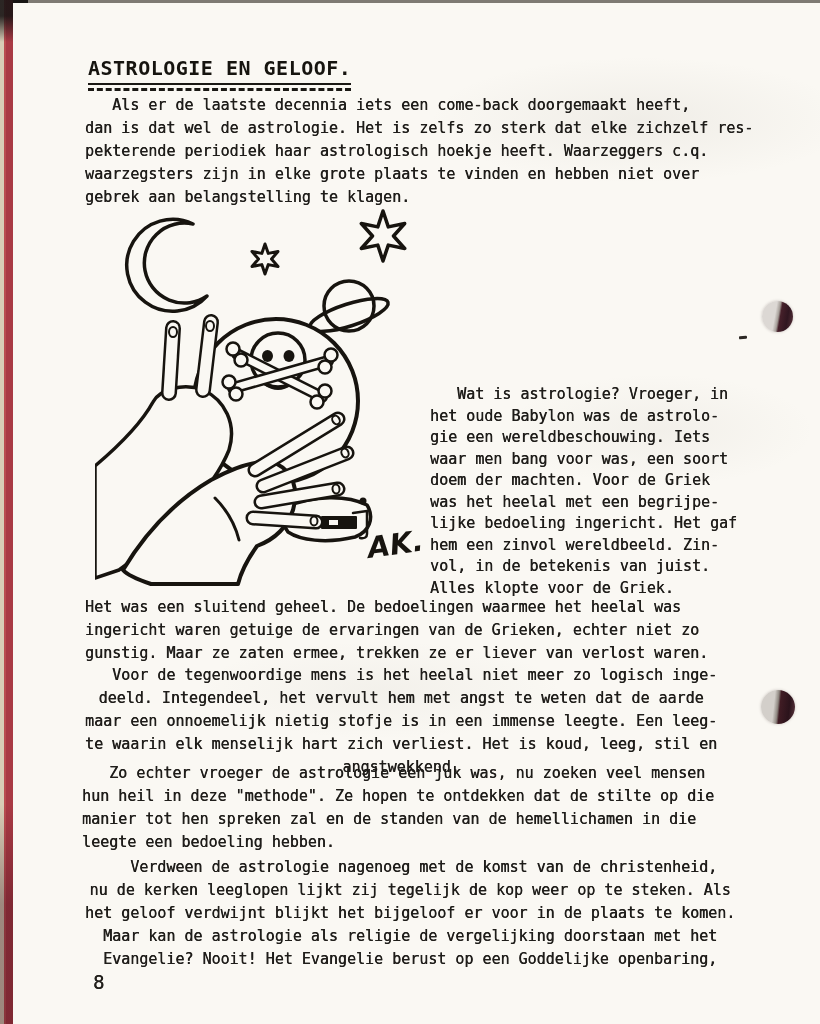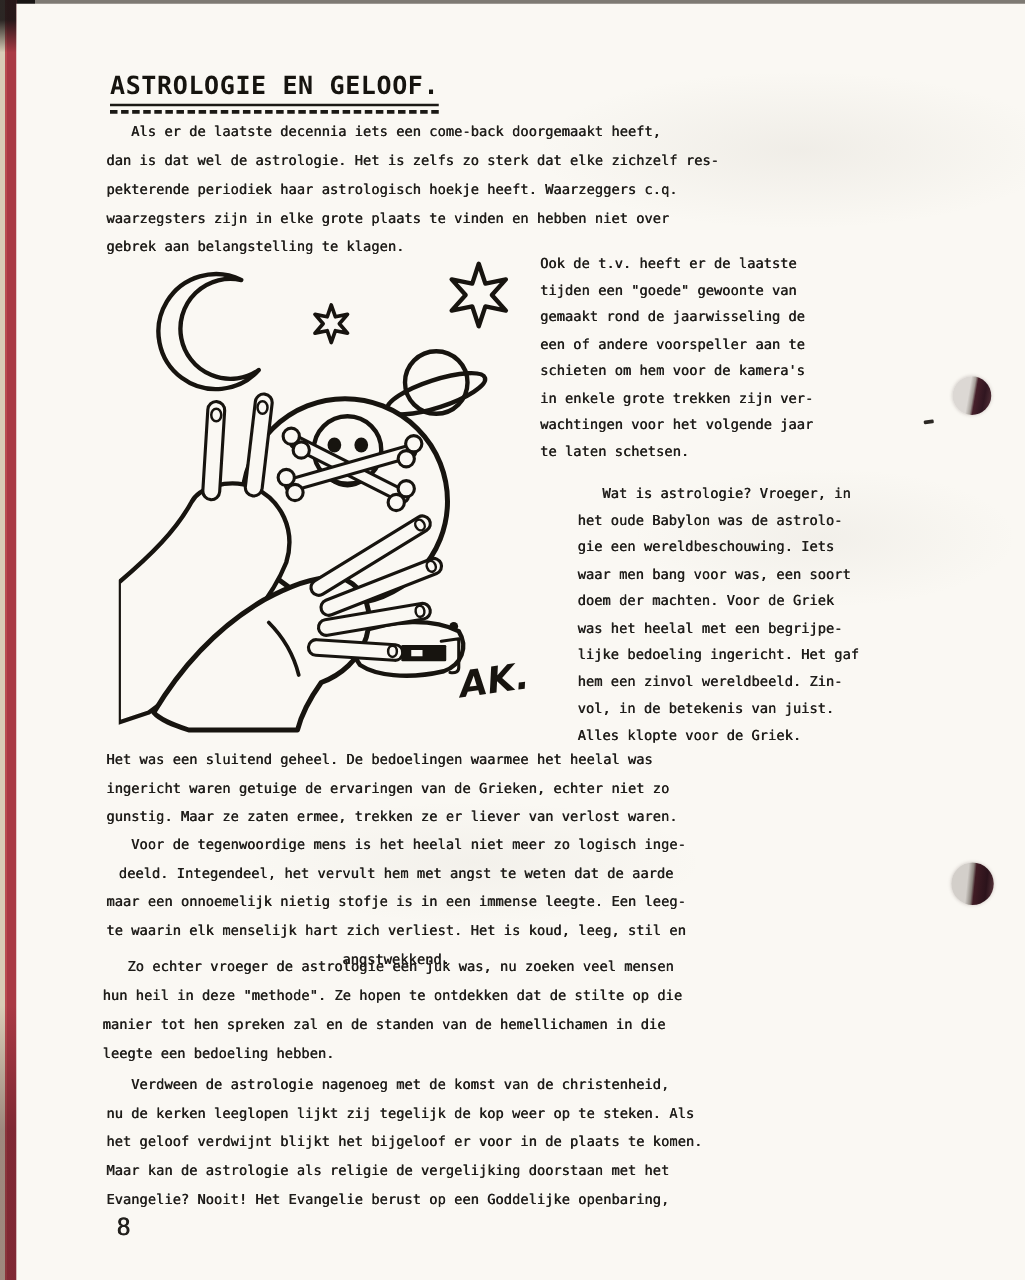--- a/index.html
+++ b/index.html
@@ -29,30 +29,30 @@
   #punch-bottom { left:761px; top:690px; width:34px; height:34px;
     background:linear-gradient(96deg,#d3cfca 38%,#8e8780 49%,#401c24 55%,#2b131b 80%,#5c373e 100%); }
   .stray-mark { position:absolute; left:739px; top:336px; width:8px; height:3px;
     background:#2c2824; transform:rotate(-6deg); border-radius:1px; }
   
   .title-wrap { position:absolute; left:88px; top:56px; }
   .title-text { display:inline-block; font-size:20px; font-weight:bold; letter-spacing:0.5px;
     color:#16140f; border-bottom:2.5px solid #1b1915; padding-bottom:3px; white-space:pre; }
   .title-dashes { height:0; border-top:3px dashed #1b1915; margin-top:3px; }
   
-  .txt { position:absolute; font-size:11px; line-height:23px; white-space:pre;
+  .txt { position:absolute; font-size:15px; line-height:23px; white-space:pre;
     color:#1f1d1a; text-shadow:0.35px 0 0 currentColor; }
   .txt.col { line-height:21.5px; }
   #p-intro    { left:85px;  top:94px;  }
   #p-tv       { left:432px; top:200px; }
-  #p-wat      { left:430px; top:384px;margin-left:32px; }
+  #p-wat      { left:430px; top:384px; }
   #p-geheel   { left:85px;  top:596px; }
   #p-tegen    { left:85px;  top:664px;text-align:center; }
   #p-juk      { left:82px;  top:762px; }
-  #p-verdween { left:85px;  top:856px; }
+  #p-verdween { left:85px;  top:856px;text-align:center; }
   #page-number { position:absolute; left:93px; top:971px; font-size:19px;
     color:#22201c; text-shadow:0.35px 0 0 currentColor; }
   
   #figure { position:absolute; left:95px; top:198px; width:340px; height:392px; }
 </style>
 </head>
 <body>
 
 <div id="page">
 
@@ -141,28 +141,20 @@
       <g>
         <rect x="226" y="318" width="36" height="13" rx="1" fill="#17140f" stroke="none"></rect>
         <rect x="234" y="322" width="9" height="5" fill="#faf8f3" stroke="none"></rect>
         <path d="M 258,315 L 272,313 L 272,336 Q 272,341 265,340" stroke-width="2.5"></path>
         <circle cx="268" cy="303" r="3.5" fill="#17140f" stroke="none"></circle>
       </g>
       <text x="274" y="360" transform="rotate(-8 274 360)" fill="#17140f" stroke="none" font-family="DejaVu Sans, sans-serif" font-size="29" font-style="italic" font-weight="bold">AK.</text>
     </g>
   </svg>
 
-  <div class="txt col" id="p-tv">Ook de t.v. heeft er de laatste
-tijden een "goede" gewoonte van
-gemaakt rond de jaarwisseling de
-een of andere voorspeller aan te
-schieten om hem voor de kamera's
-in enkele grote trekken zijn ver-
-wachtingen voor het volgende jaar
-te laten schetsen.</div>
   <div class="txt col" id="p-wat">   Wat is astrologie? Vroeger, in
 het oude Babylon was de astrolo-
 gie een wereldbeschouwing. Iets
 waar men bang voor was, een soort
 doem der machten. Voor de Griek
 was het heelal met een begrijpe-
 lijke bedoeling ingericht. Het gaf
 hem een zinvol wereldbeeld. Zin-
 vol, in de betekenis van juist.
 Alles klopte voor de Griek.</div>

